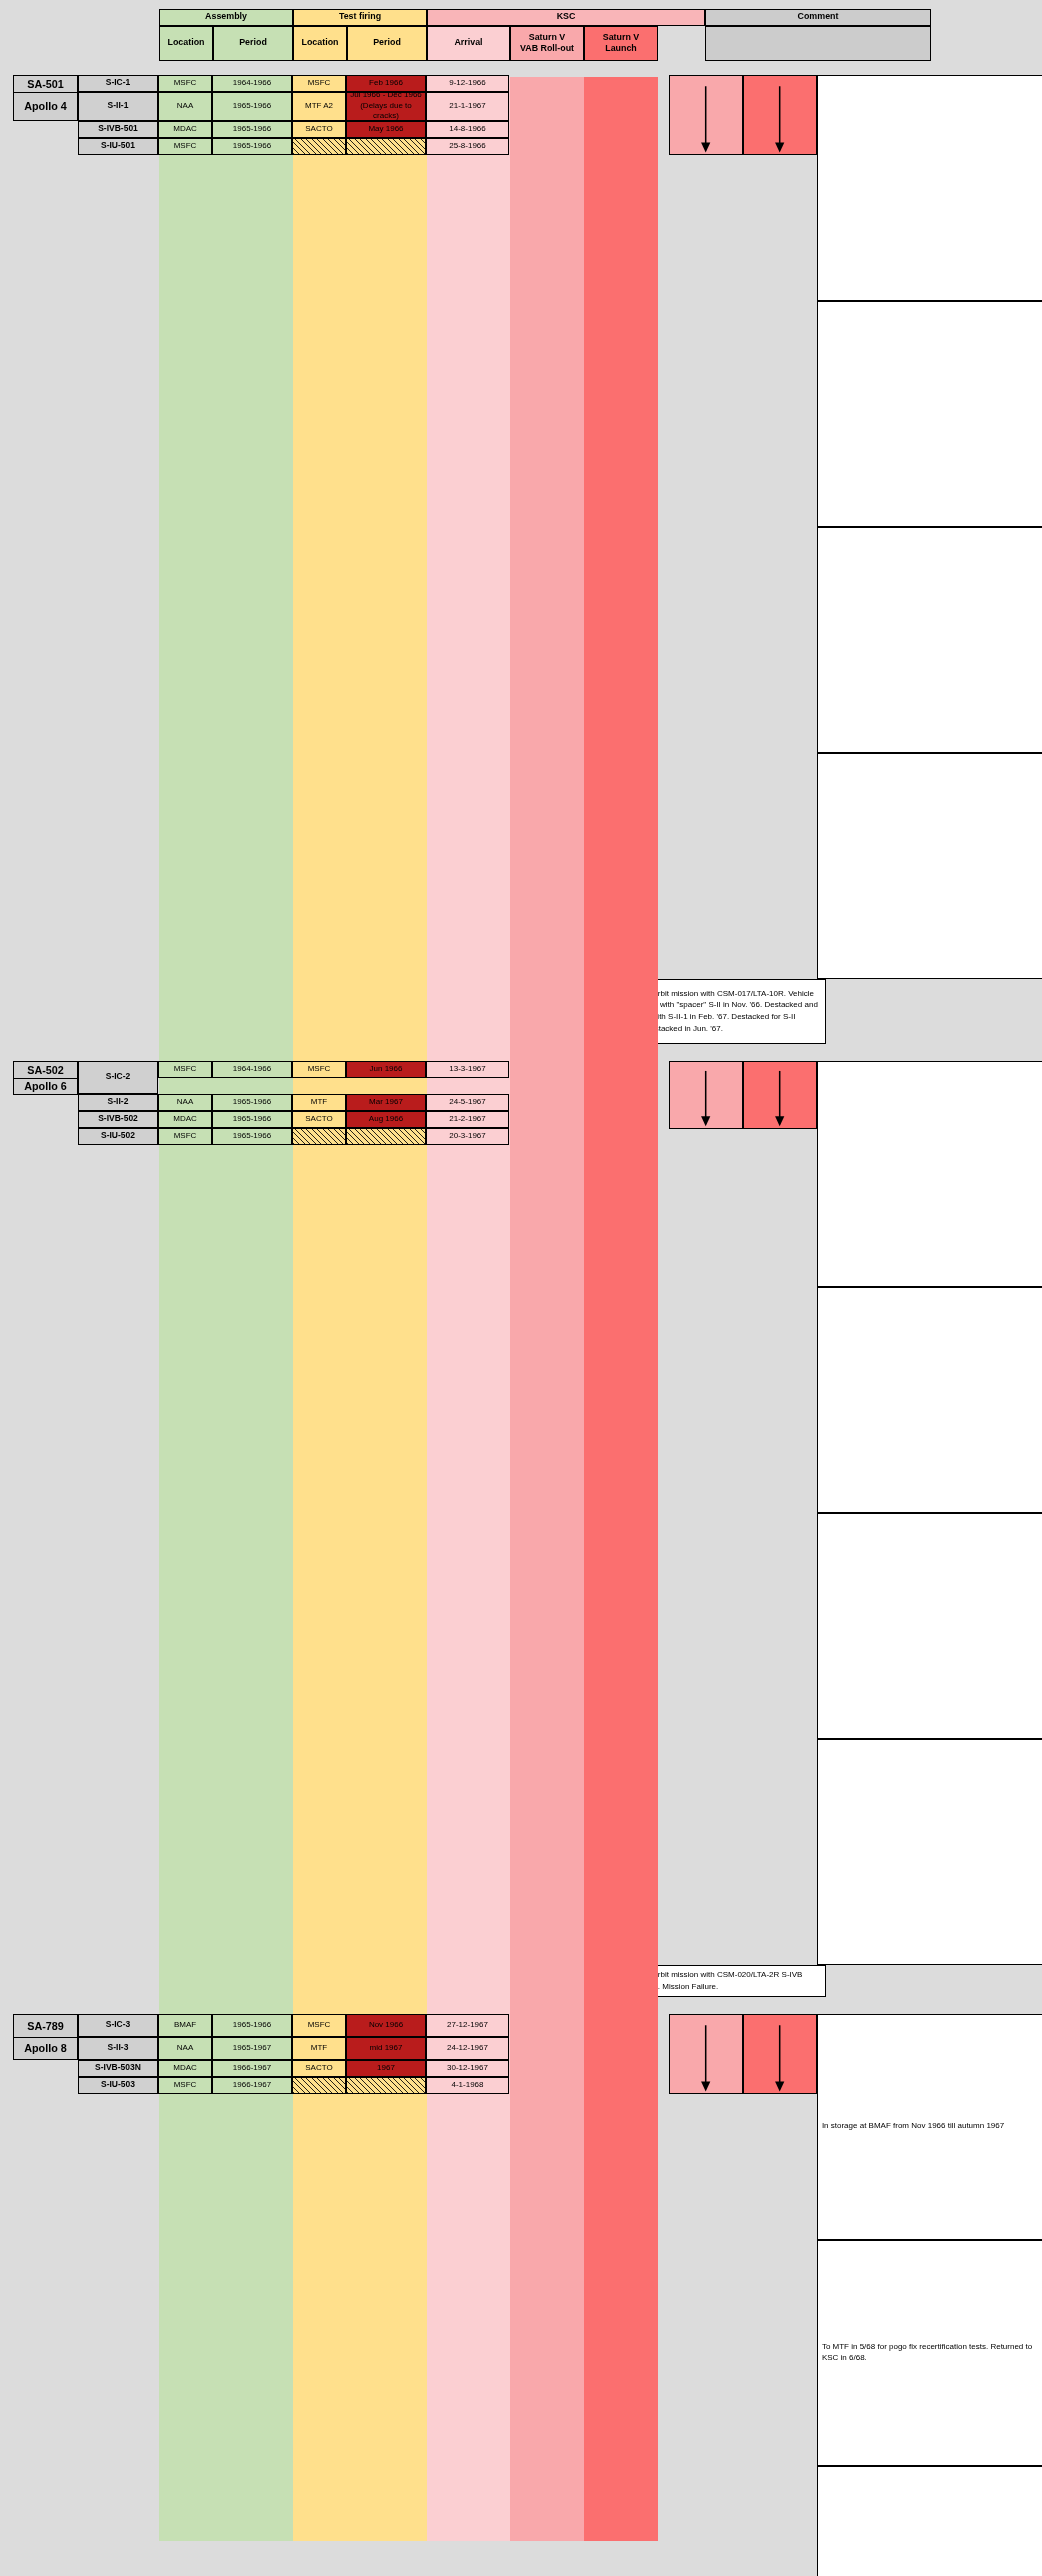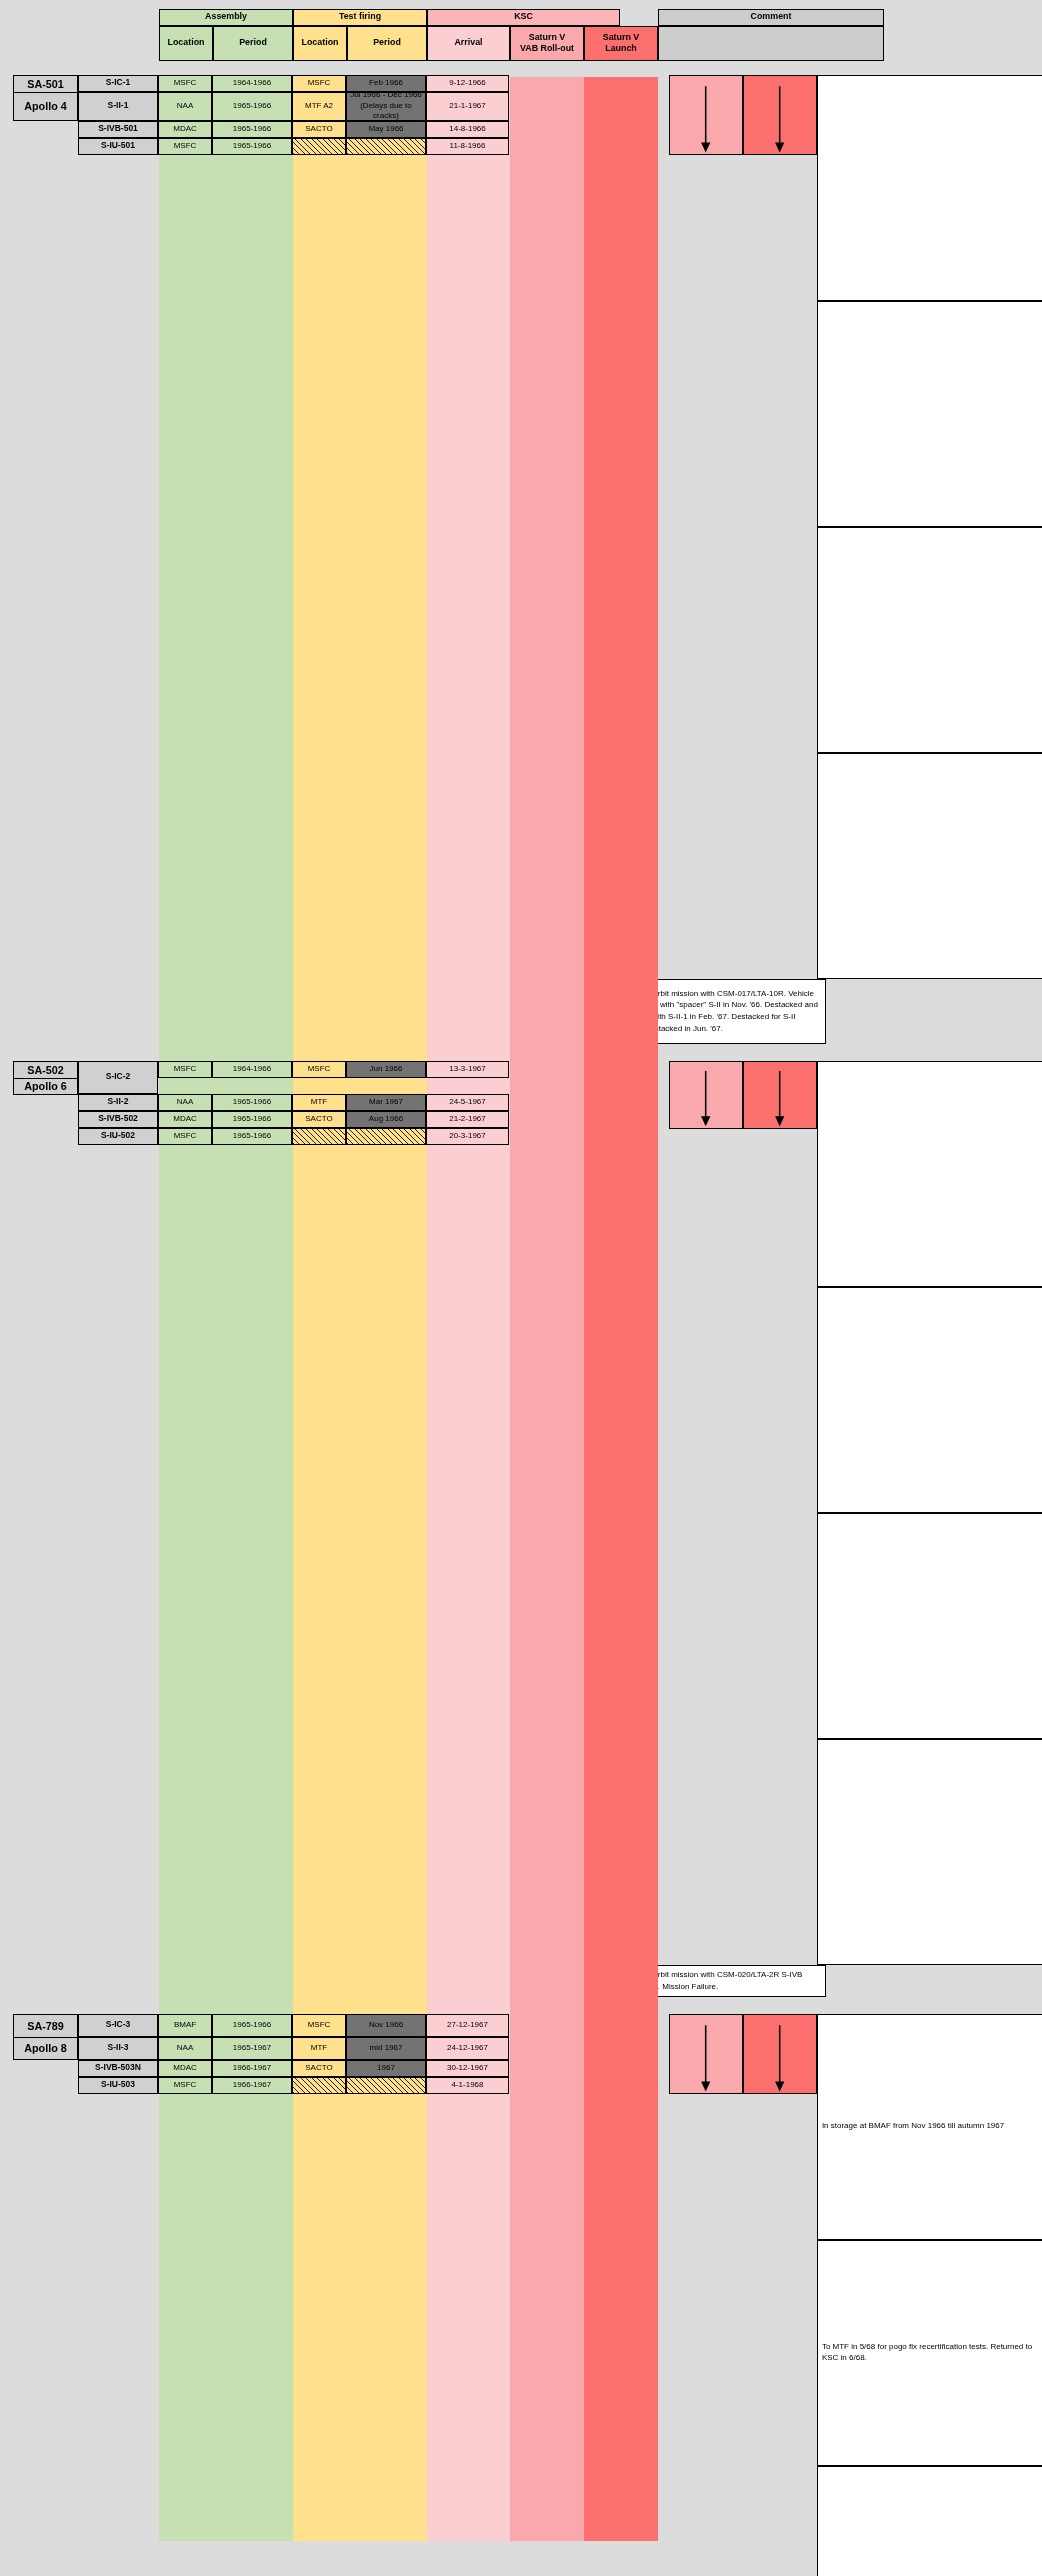--- a/index.html
+++ b/index.html
@@ -125,21 +125,21 @@
   }
   .c-stage {
     width: 80px; flex: 0 0 80px;
     background: #d0d0d0;
     font-weight: bold;
     font-size: 8.5px;
   }
   .c-aloc  { width: 54px;  flex: 0 0 54px;  background: #c6e0b4; }
   .c-aper  { width: 80px; flex: 0 0 80px; background: #c6e0b4; }
   .c-tloc  { width: 54px;  flex: 0 0 54px;  background: #ffe08c; }
-  .c-tper  { width: 80px; flex: 0 0 80px; background: #737373; }
+  .c-tper  { width: 80px; flex: 0 0 80px; background: #b91c1c; }
   .c-arr   { width: 83px; flex: 0 0 83px; background: #fbcfd2; }
   .c-com   { width: 226px; flex: 0 0 226px; background: #ffffff;
              justify-content: flex-start; text-align: left; padding: 1.5px 3.9px;
              align-items: center; }
   .c-com span { display: block; width: 100%; }
 
   
   .hatch {
     background-image: repeating-linear-gradient(45deg,
       rgba(0,0,0,.85) 0 0.8px, transparent 0.8px 3.9px);
@@ -194,21 +194,21 @@
       </div>
     </div>
     <div class="hdr-group g-test">
       <div class="cell top" style="width:134px">Test firing</div>
       <div class="subs">
         <div class="cell w-loc">Location</div>
         <div class="cell w-per">Period</div>
       </div>
     </div>
     <div class="hdr-group g-ksc">
-      <div class="cell top" style="width:193px">KSC</div>
+      <div class="cell top" style="width:278px">KSC</div>
       <div class="subs">
         <div class="cell w-arr sub-arr">Arrival</div>
         <div class="cell w-roll sub-roll">
           <div>
             <div>Saturn V</div>
             <div>VAB Roll-out</div>
           </div>
         </div>
         <div class="cell w-lau sub-lau">
           <div>
@@ -256,21 +256,21 @@
             <div class="cell c-tloc" style="height:17px">SACTO</div>
             <div class="cell c-tper" style="height:17px">May 1966</div>
             <div class="cell c-arr" style="height:17px">14-8-1966</div>
           </div>
           <div class="stage-row">
             <div class="cell c-stage" style="height:17px">S-IU-501</div>
             <div class="cell c-aloc" style="height:17px">MSFC</div>
             <div class="cell c-aper" style="height:17px">1965-1966</div>
             <div class="cell c-tloc hatch on-yellow" style="height:17px"></div>
             <div class="cell c-tper hatch on-yellow" style="height:17px"></div>
-            <div class="cell c-arr" style="height:17px">11-8-1966</div>
+            <div class="cell c-arr" style="height:17px">25-8-1966</div>
           </div>
         </div>
         <div class="arrow-col roll" style="height: 80px;">
           <svg width="15.4" height="77" viewBox="0 0 20 100">
             <line x1="10" y1="12" x2="10" y2="86" stroke="#000" stroke-width="2"></line>
             <polygon points="10,98 4,85 16,85" fill="#000"></polygon>
           </svg>
         </div>
         <div class="arrow-col lau" style="height: 80px;">
           <svg width="15.4" height="77" viewBox="0 0 20 100">

